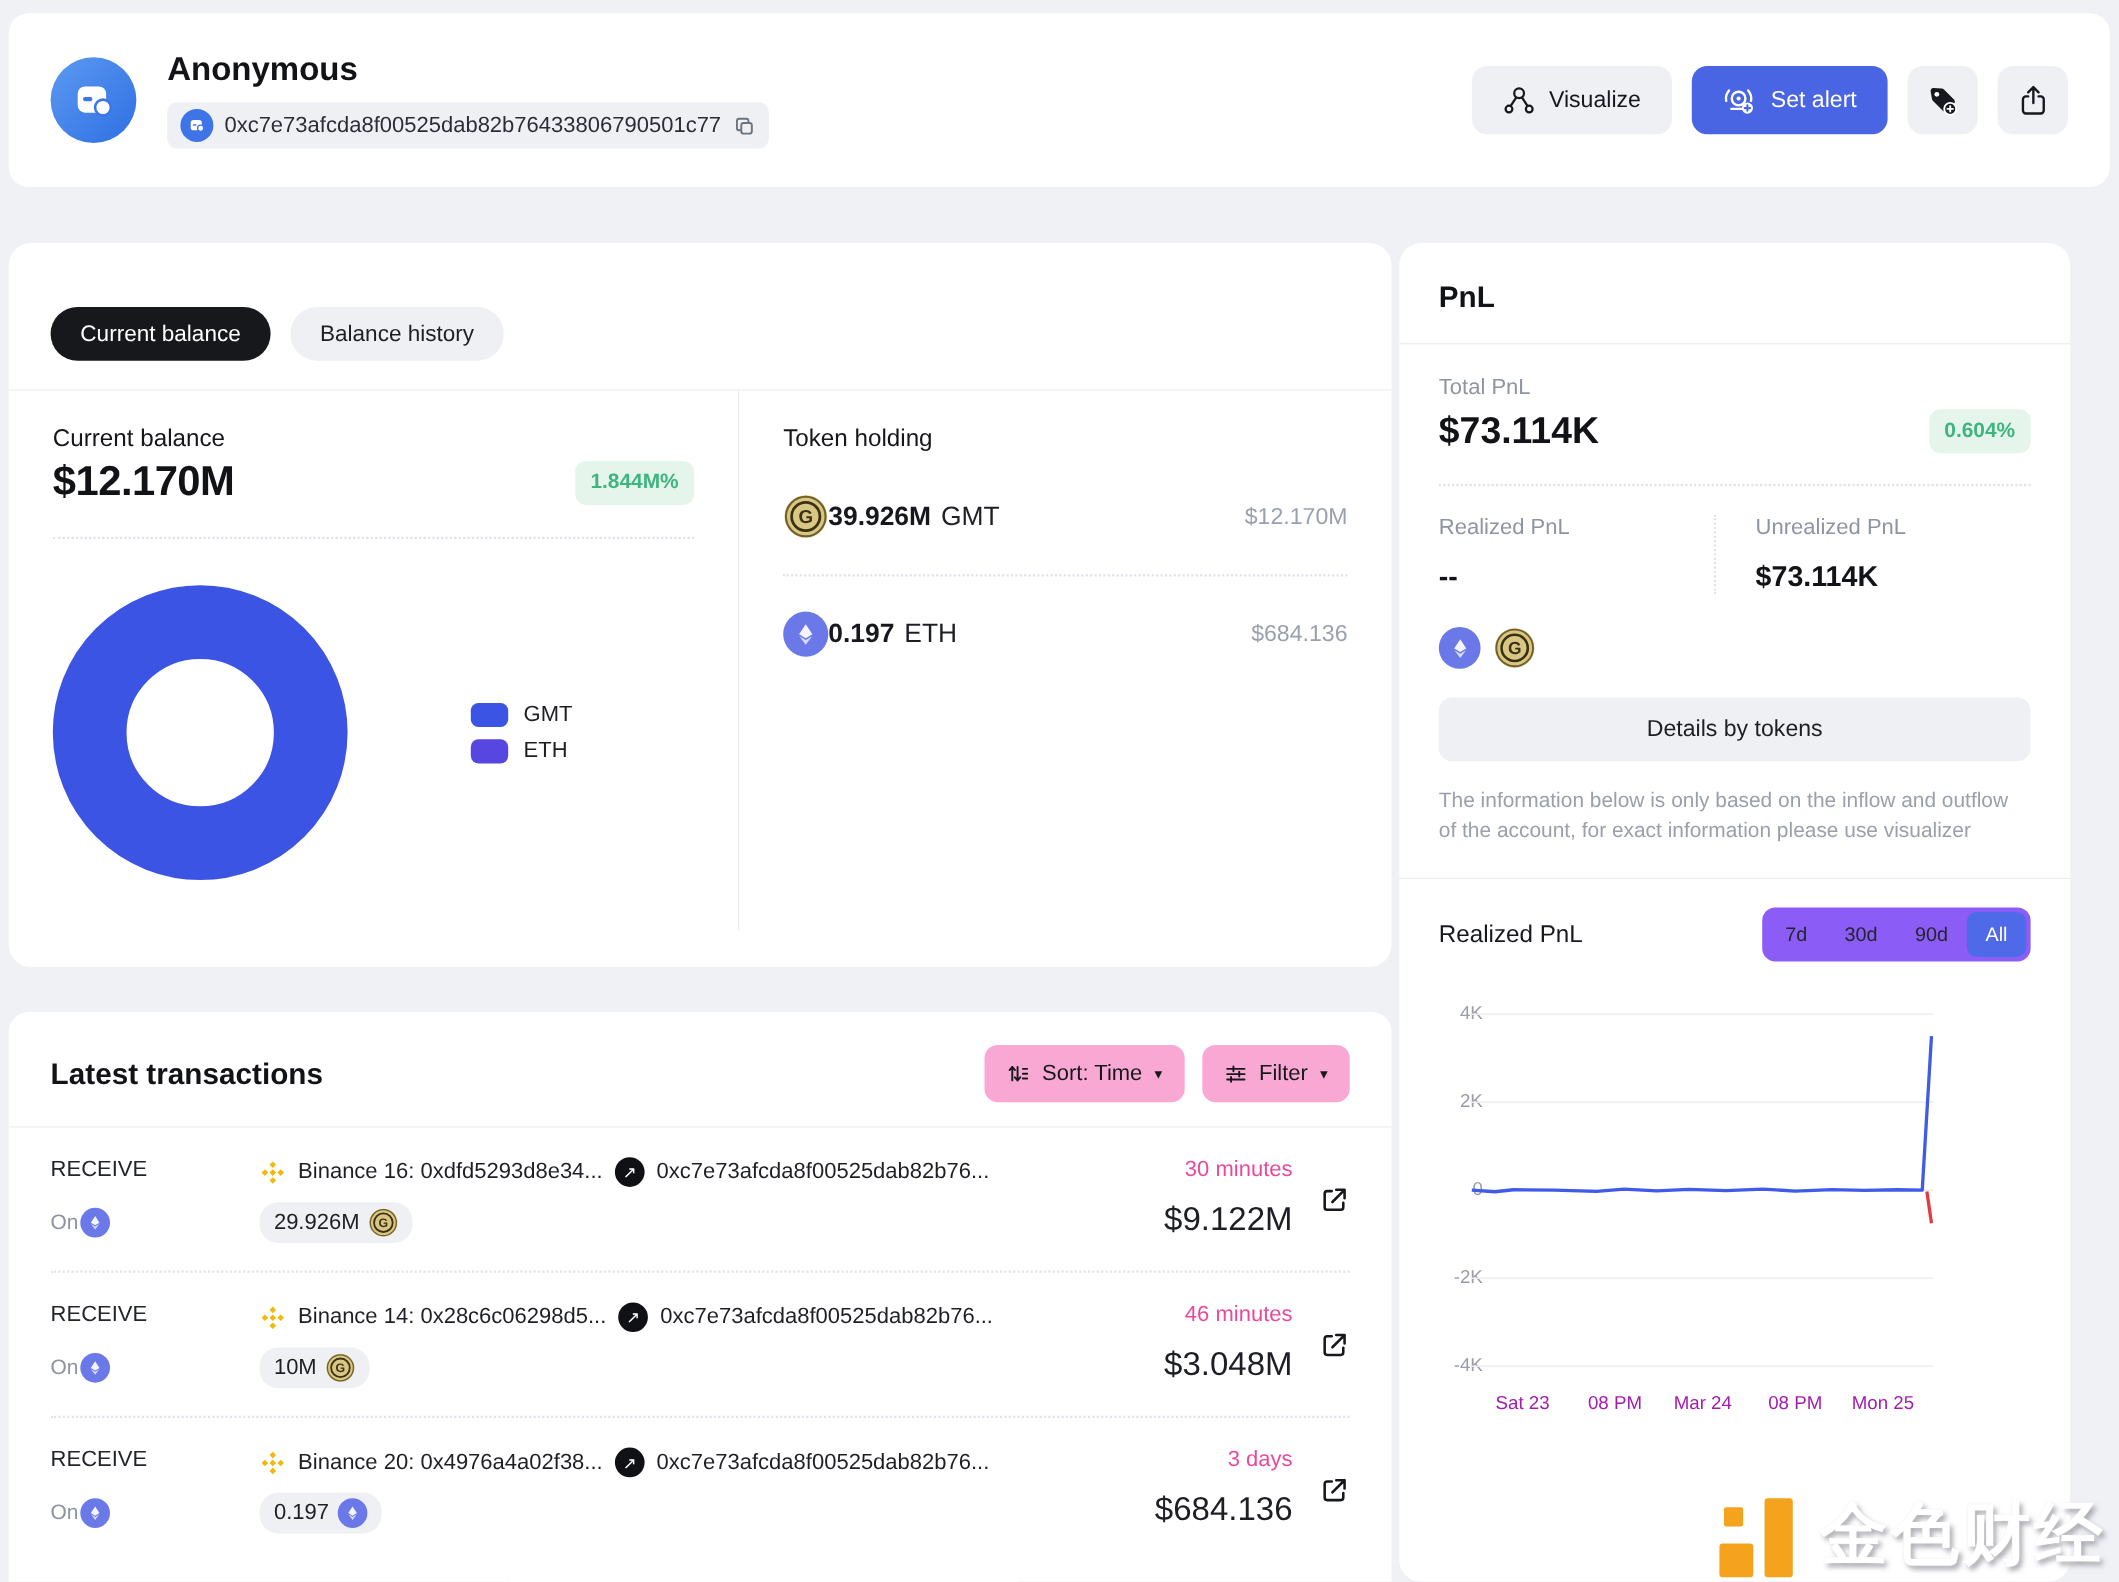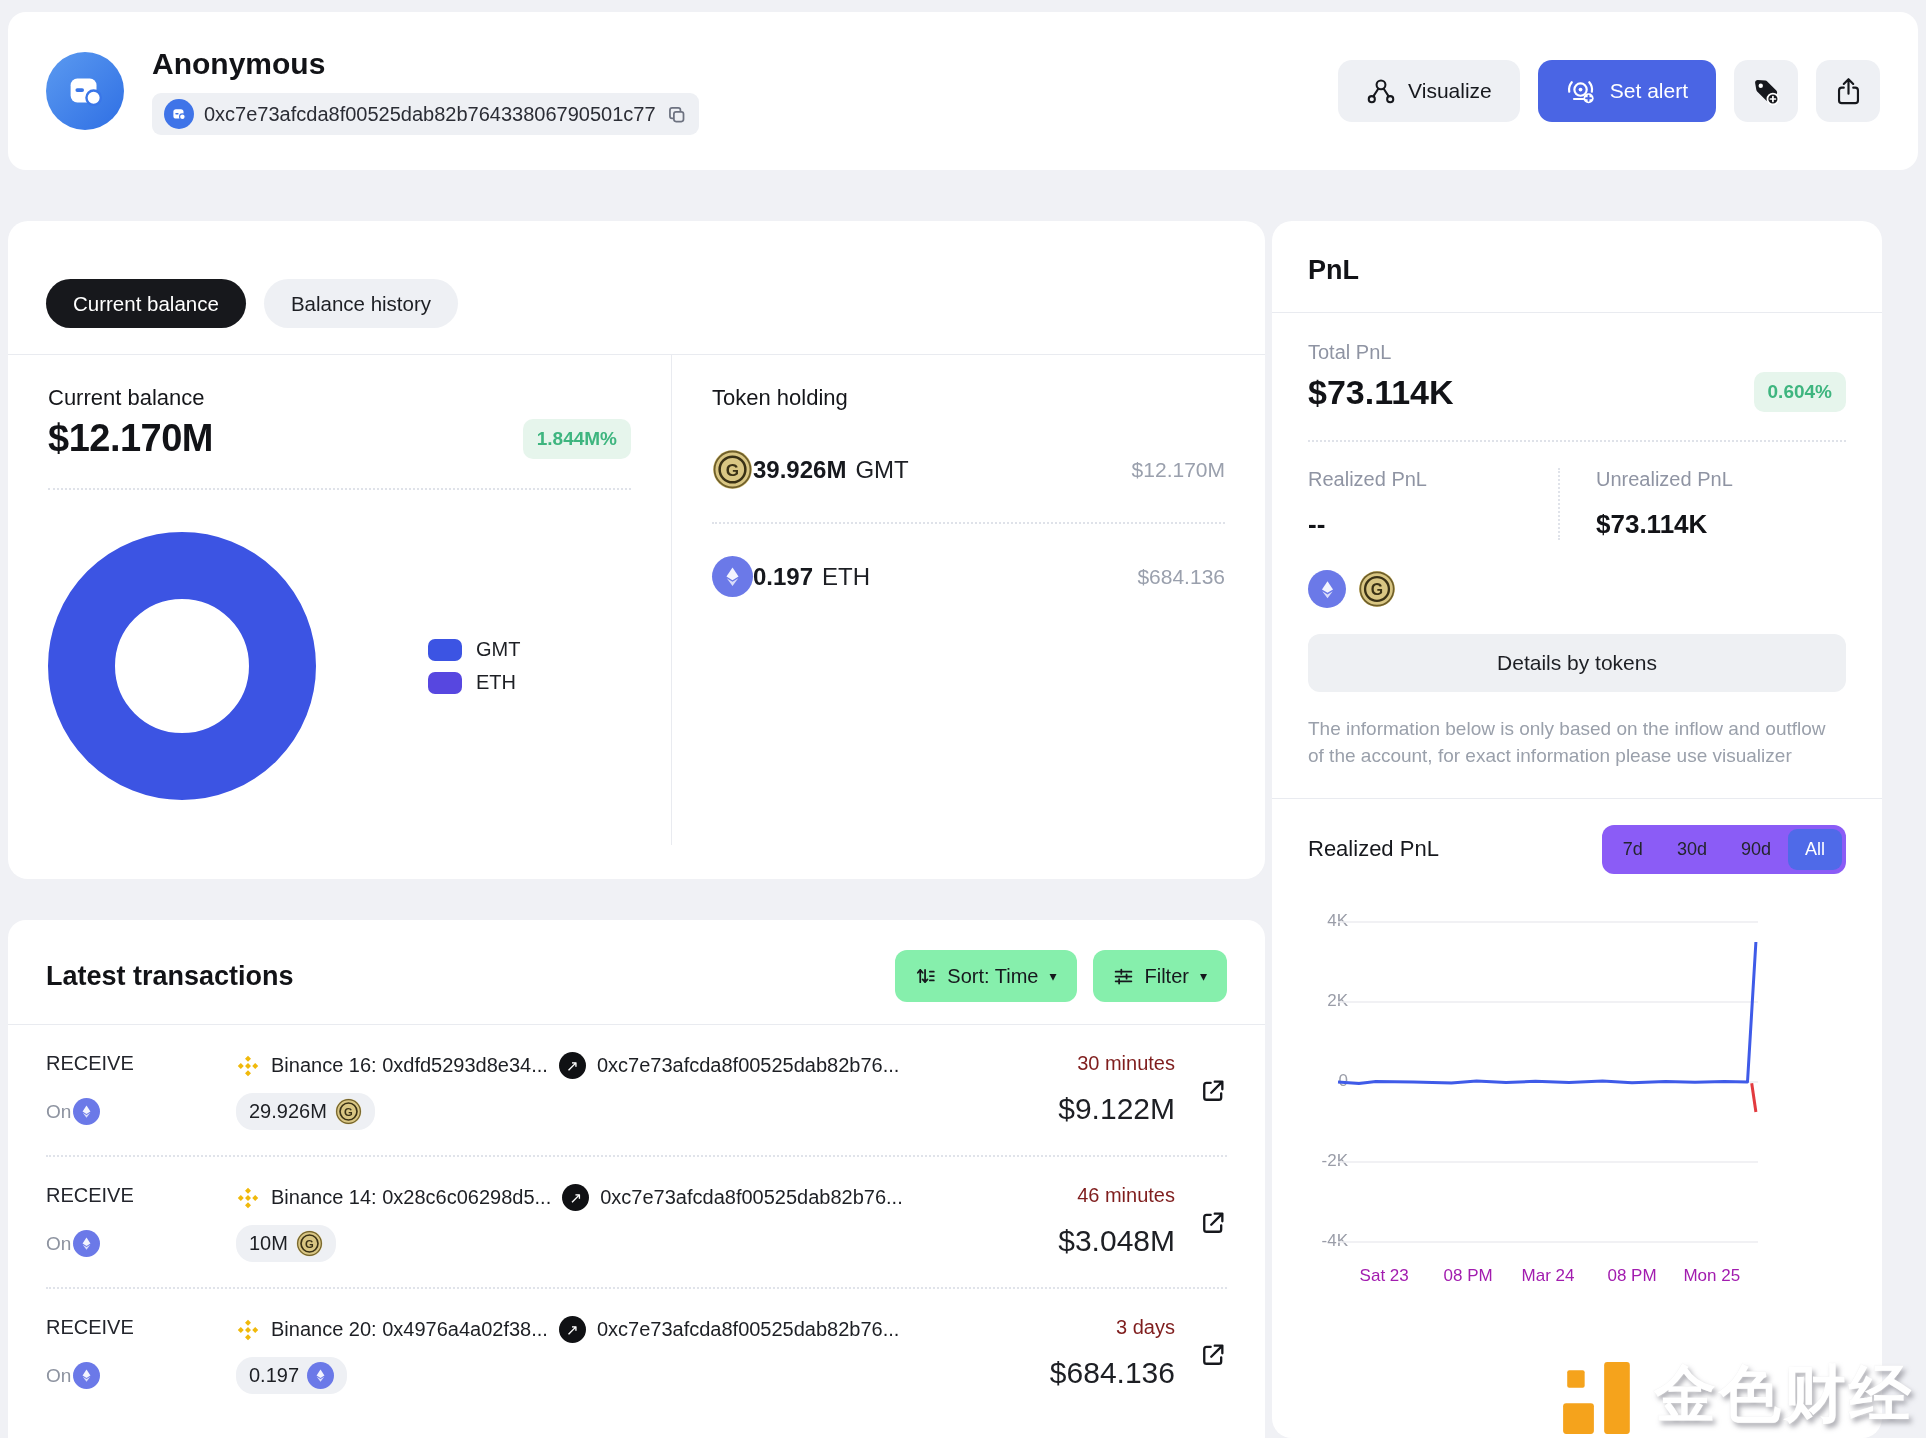--- a/index.html
+++ b/index.html
@@ -58,38 +58,38 @@
   .pf-right { flex:1; padding:30px 40px; }
   .tok-row { display:flex; align-items:center; padding:32px 0; }
   .tok-amt { font-size:24px; font-weight:700; }
   .tok-sym { font-size:24px; margin-left:9px; color:#1d1f24; }
   .tok-val { margin-left:auto; font-size:21px; color:#9aa0ad; }
 
   
   .card-tx { left:8px; top:920px; width:1257px; height:518px; border-radius:18px 18px 0 0; }
   .tx-head { display:flex; align-items:center; padding:30px 38px 22px; }
   .tx-actions { margin-left:auto; display:flex; gap:16px; }
-  .chip { height:52px; background:#86efac; border:none; border-radius:12px; padding:0 20px;
+  .chip { height:52px; background:#f9a8d4; border:none; border-radius:12px; padding:0 20px;
     display:flex; align-items:center; gap:11px; font-size:20px; color:#16181d;
     font-family:inherit; cursor:pointer; }
   .caret { font-size:14px; color:#16181d; }
   .tx-rows { padding:0 38px; }
   .tx-row { display:grid; grid-template-columns:190px 1fr 190px 52px;
     padding:27px 0 25px; border-bottom:2px dotted #e0e3ea; }
   .tx-row:last-child { border-bottom:none; }
   .dir { font-size:20px; color:#23252c; }
   .on-row { margin-top:23px; display:flex; align-items:center; gap:2px;
     font-size:19px; color:#8d93a0; }
   .tx-line1 { display:flex; align-items:center; gap:11px; font-size:20px; color:#1d1f24; }
   .blk-circle { width:27px; height:27px; border-radius:50%; background:#101114; color:#fff;
     display:flex; align-items:center; justify-content:center; font-size:15px; flex:0 0 auto; }
   .amt-pill { margin-top:14px; display:inline-flex; align-items:center; gap:8px;
     background:#eef0f4; border-radius:17px; padding:5px 13px; font-size:20px; color:#1d1f24; }
   .tx-right { display:flex; flex-direction:column; align-items:flex-end; }
-  .tx-time { font-size:20px; color:#7f1d1d; cursor:pointer; }
+  .tx-time { font-size:20px; color:#ec4899; cursor:pointer; }
   .tx-val { font-size:30px; color:#1d1f24; margin-top:17px; }
   .ext-cell { display:flex; align-items:center; justify-content:flex-end; }
   .coin { border-radius:50%; flex:0 0 auto; display:flex; align-items:center; justify-content:center; }
   .eth-bg { background:#6b79e8; }
 
   
   .card-pnl { left:1272px; top:221px; width:610px; height:1217px; }
   .pnl-head { padding:34px 36px 26px; }
   .pnl-sec1 { padding:28px 36px 0; }
   .gray-label { font-size:20px; color:#8f94a3; }

